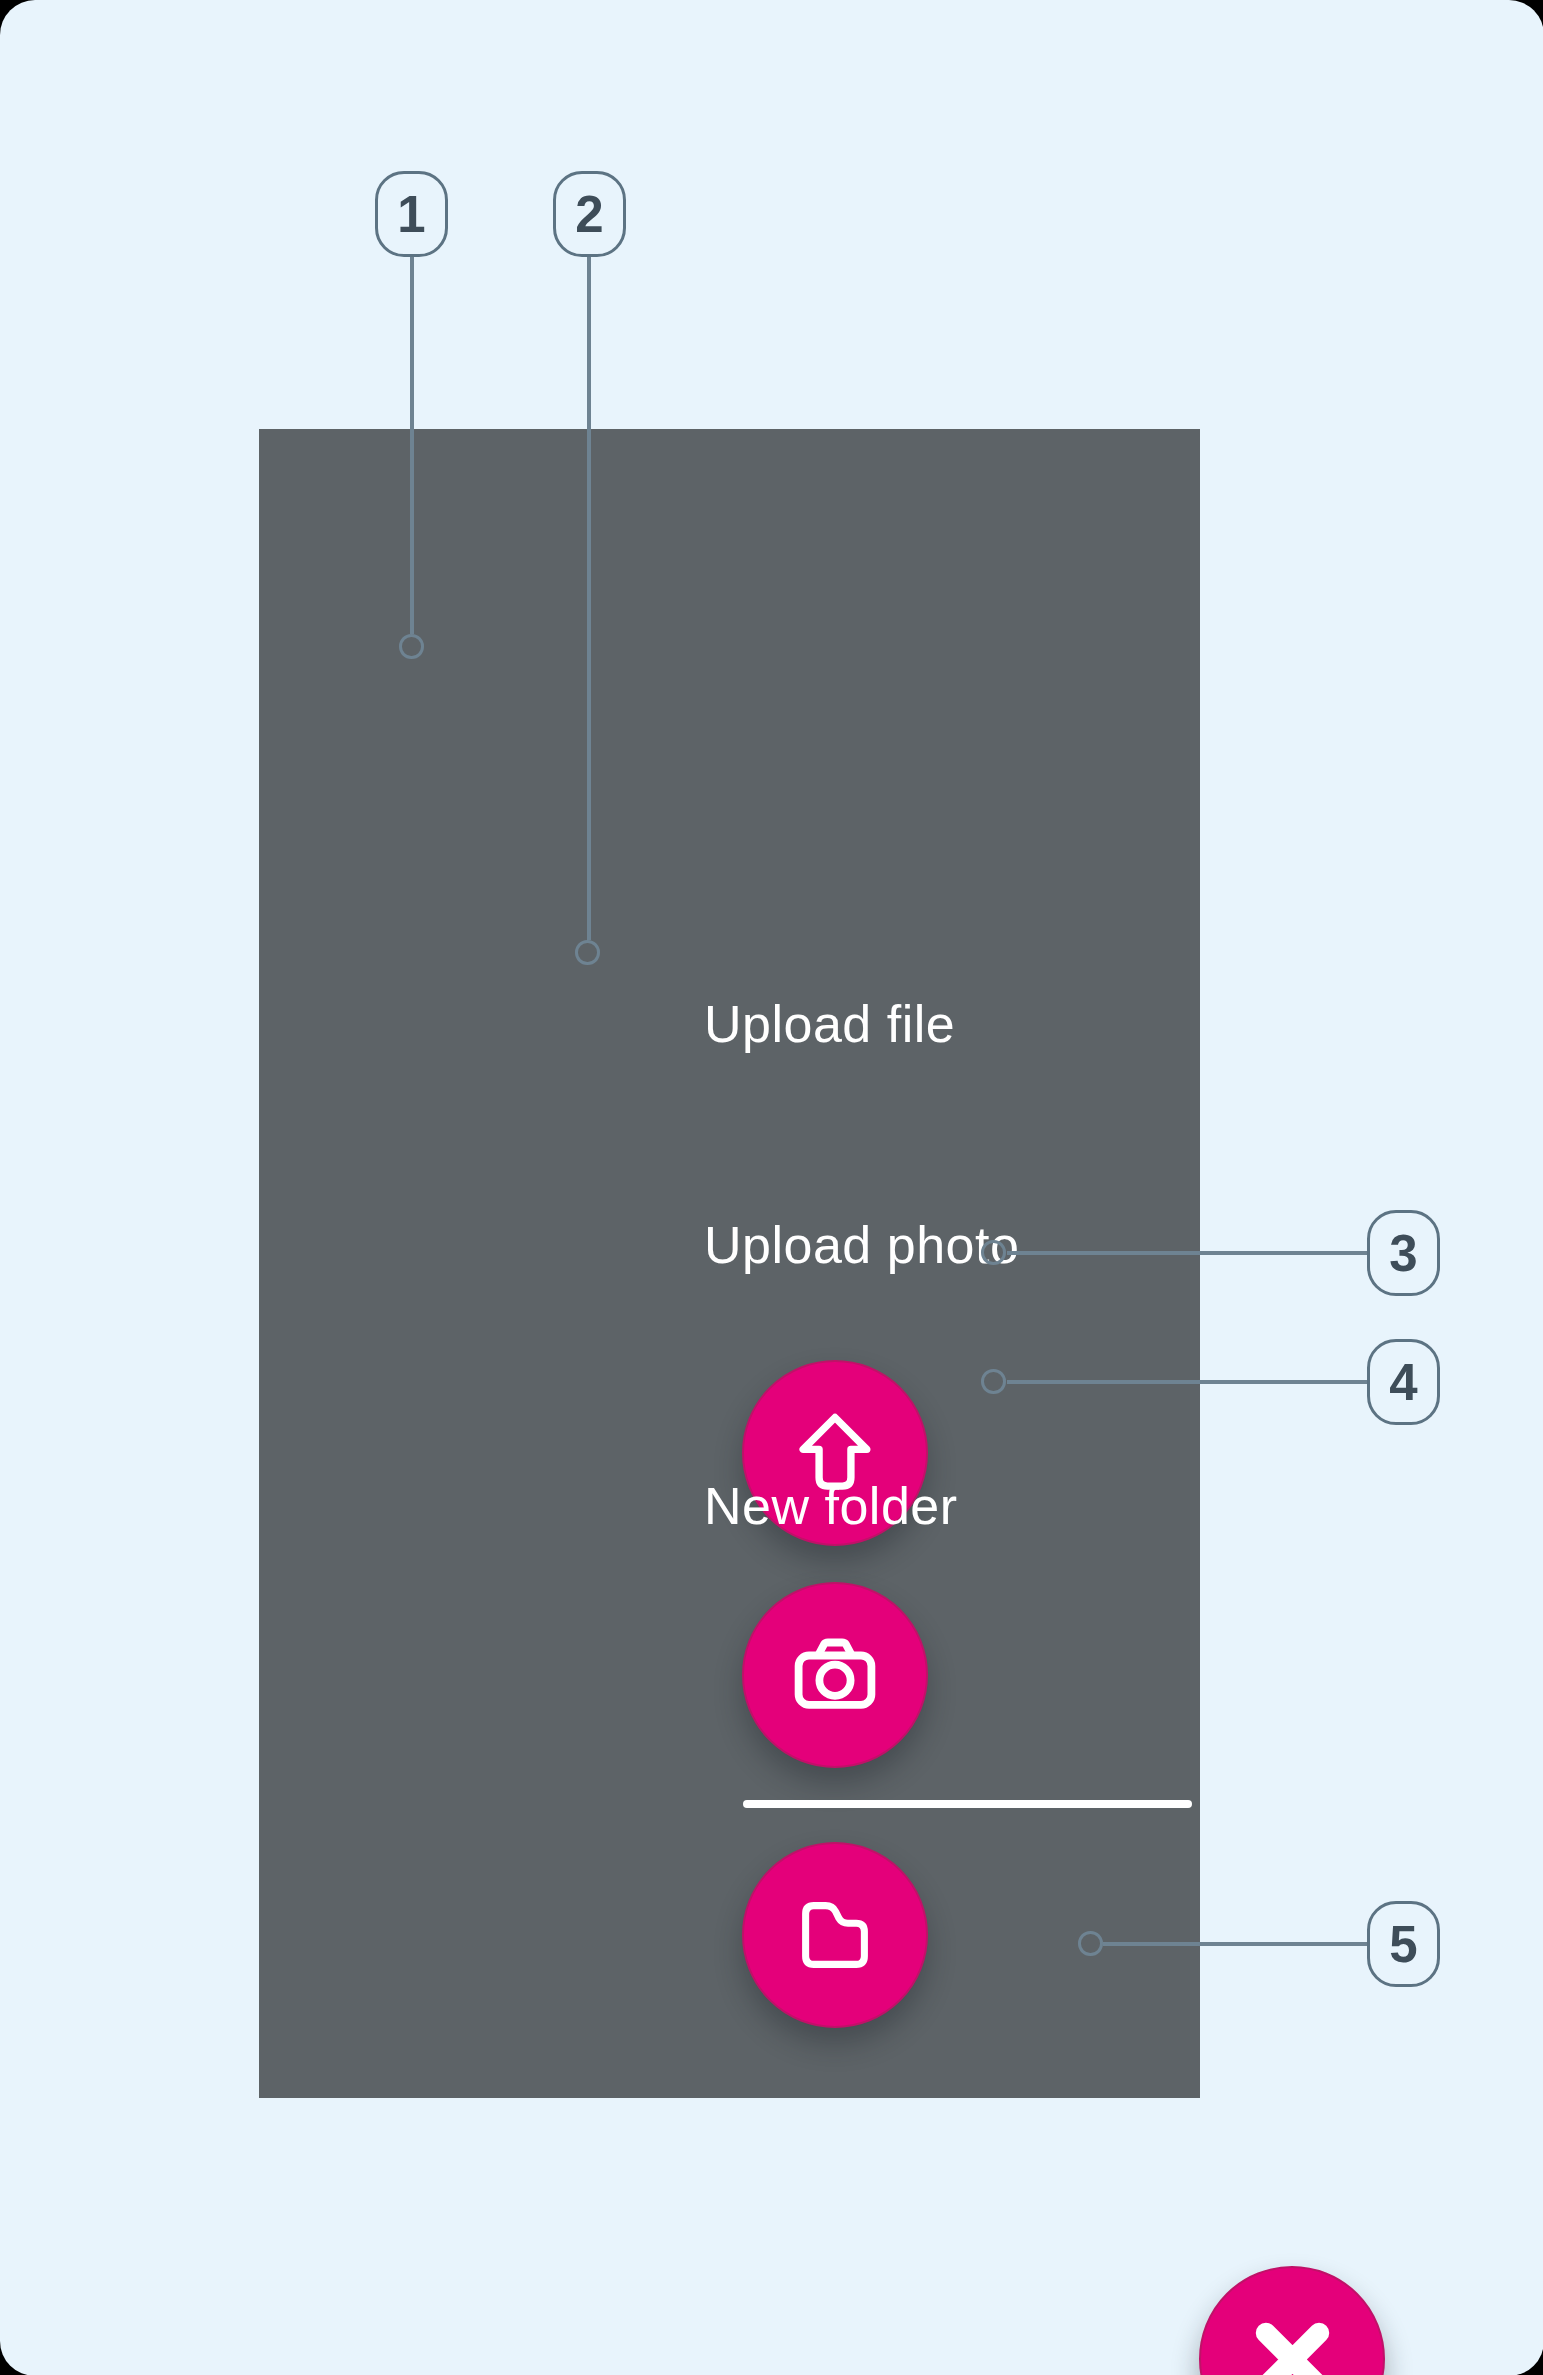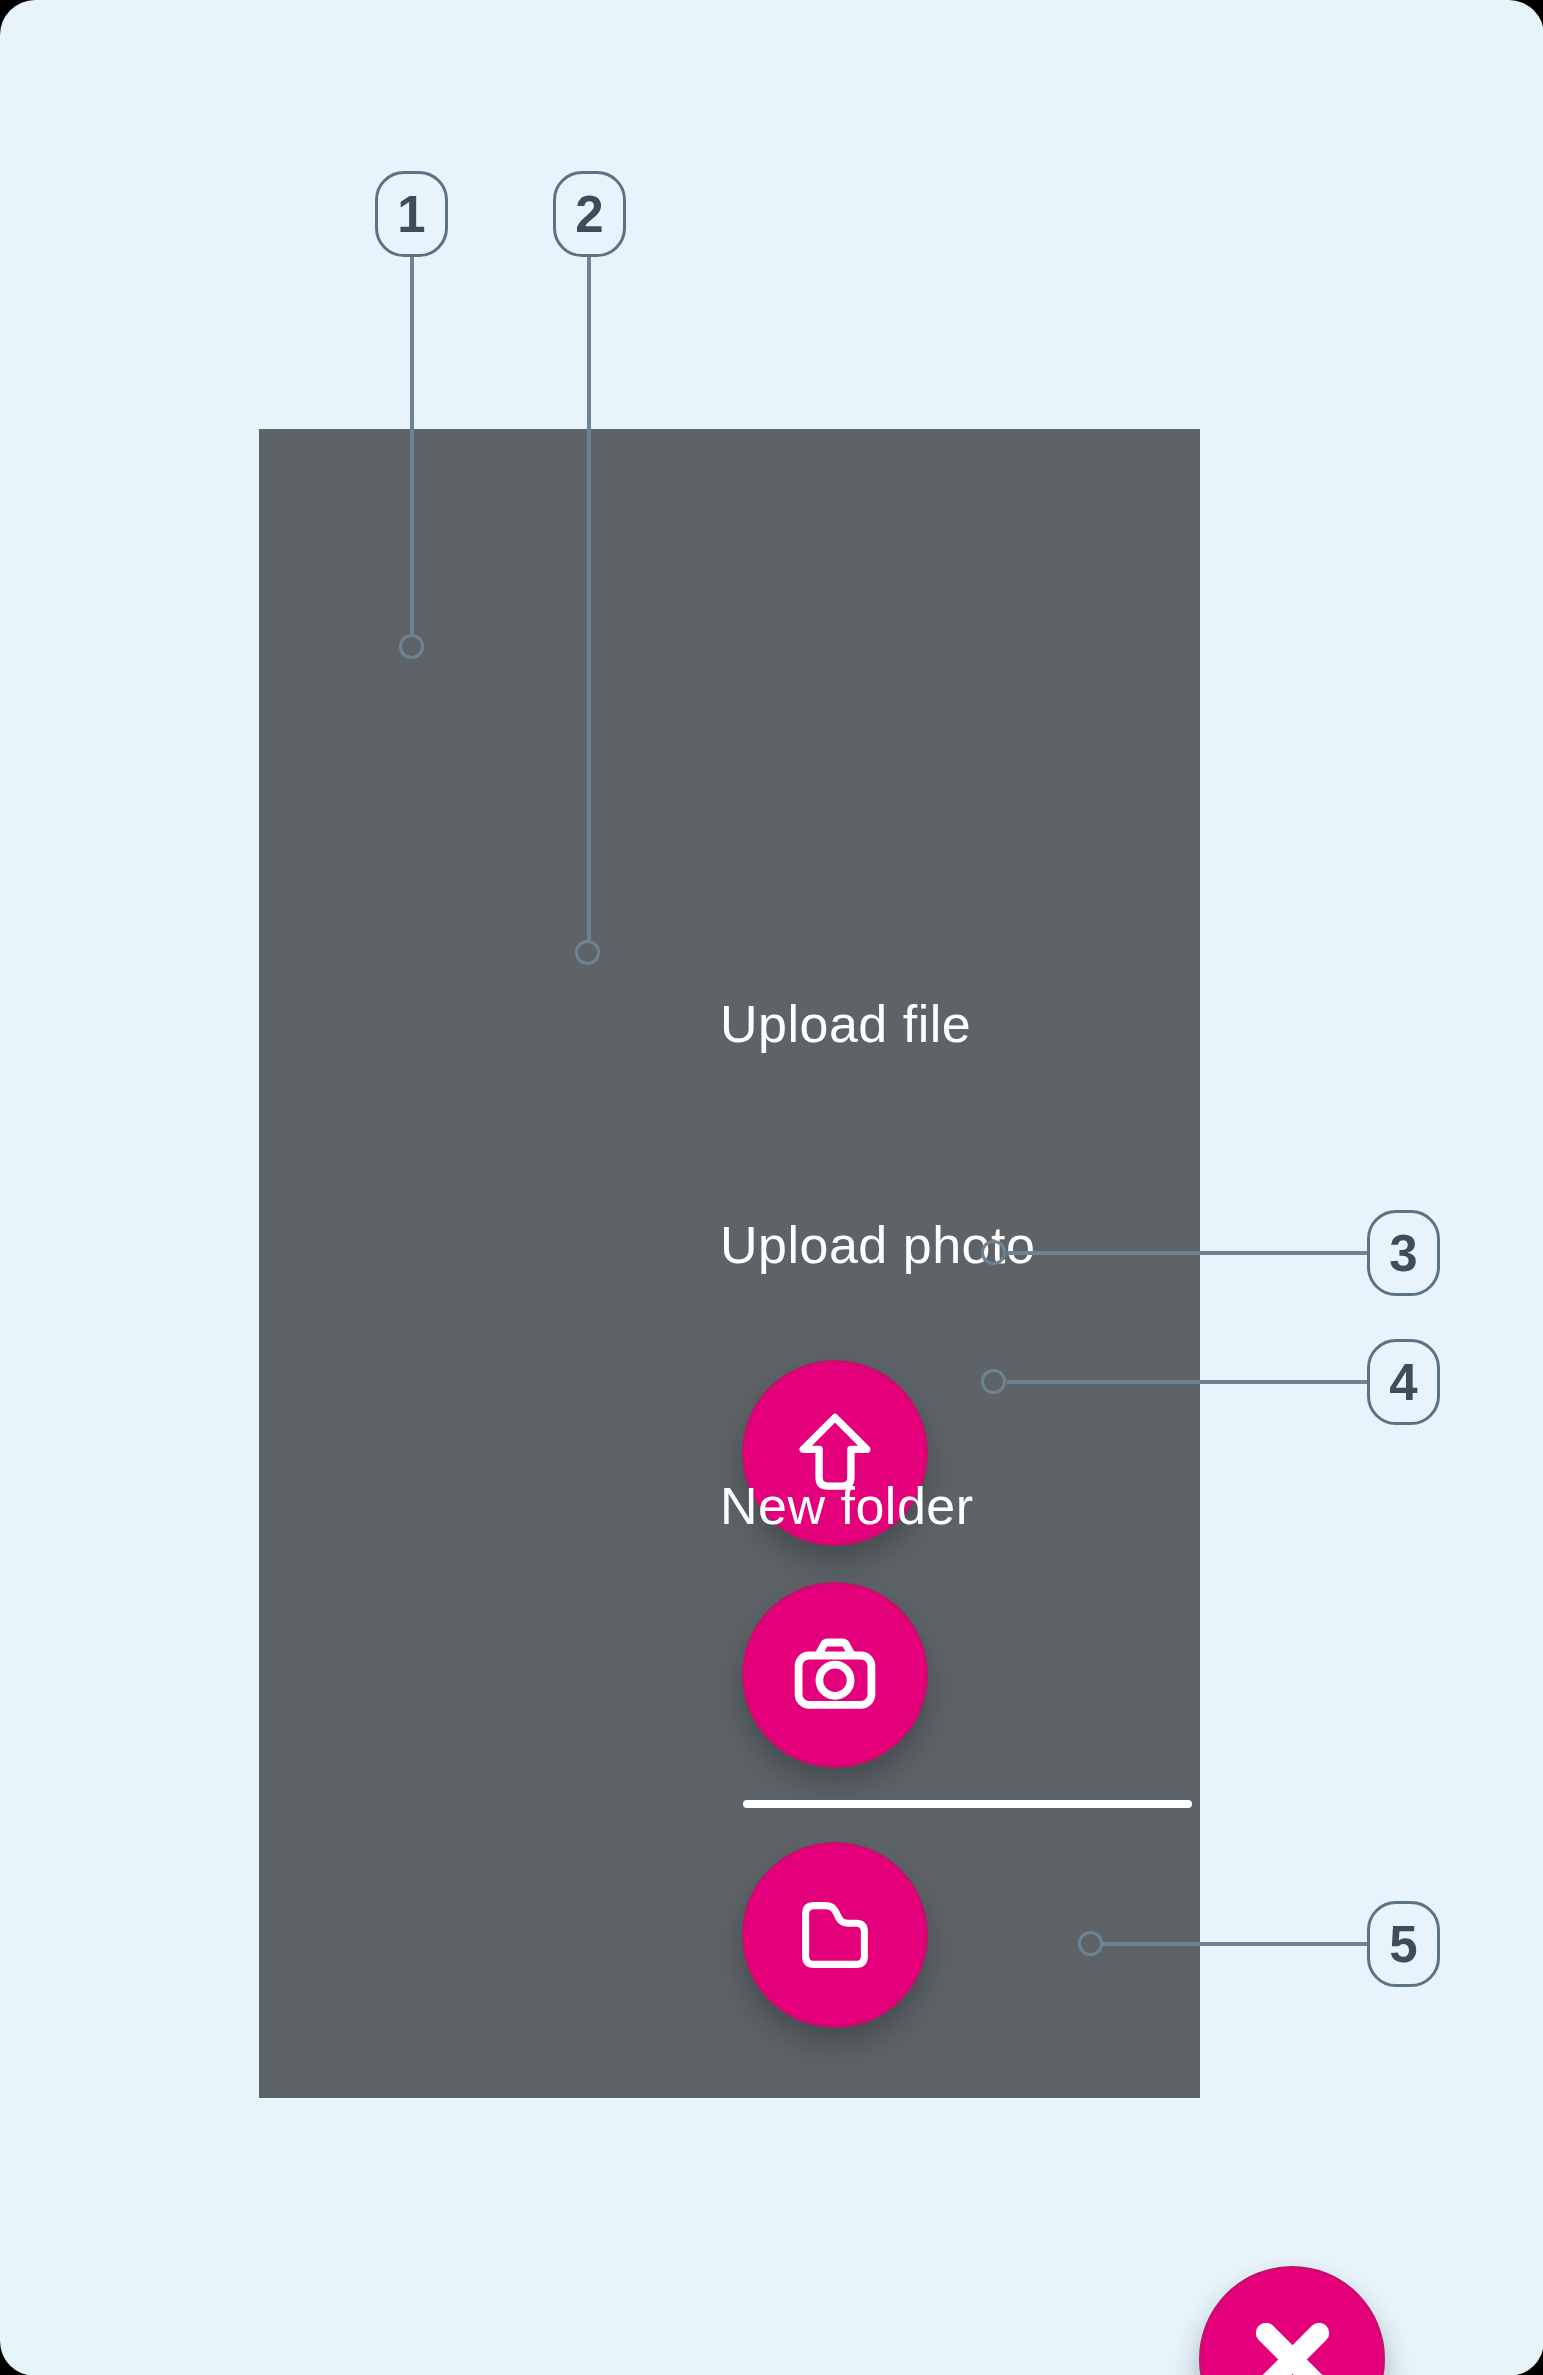--- a/index.html
+++ b/index.html
@@ -23,21 +23,21 @@
     display:flex;align-items:center;justify-content:center;
     box-shadow:0 15.7px 27.4px rgba(25,30,35,0.33);
   }
   .fab svg{display:block;}
   .fab-upload-file{left:483px;top:931px;}
   .fab-upload-photo{left:483px;top:1153px;}
   .fab-new-folder{left:483px;top:1413px;}
   .fab-close{left:940px;top:1837px;}
   
   .action-label{
-    position:absolute;left:720px;color:#ffffff;font-size:52px;
+    position:absolute;left:704px;color:#ffffff;font-size:52px;
     line-height:63px;letter-spacing:0.5px;white-space:nowrap;
   }
   .label-upload-file{top:993px;}
   .label-upload-photo{top:1214px;}
   .label-new-folder{top:1475px;}
   .divider{
     position:absolute;left:484px;top:1371px;width:449px;height:7.8px;
     background:#ffffff;border-radius:3.9px;
   }
   

